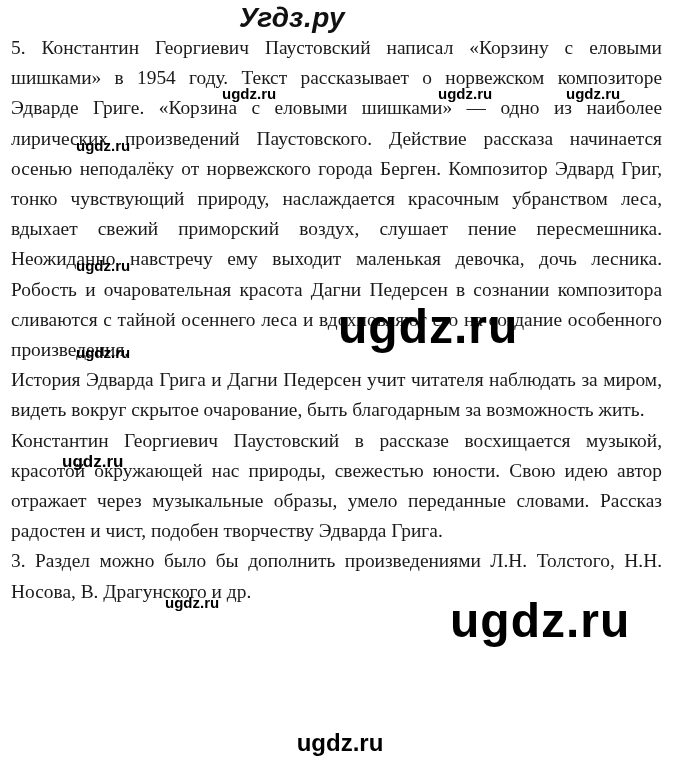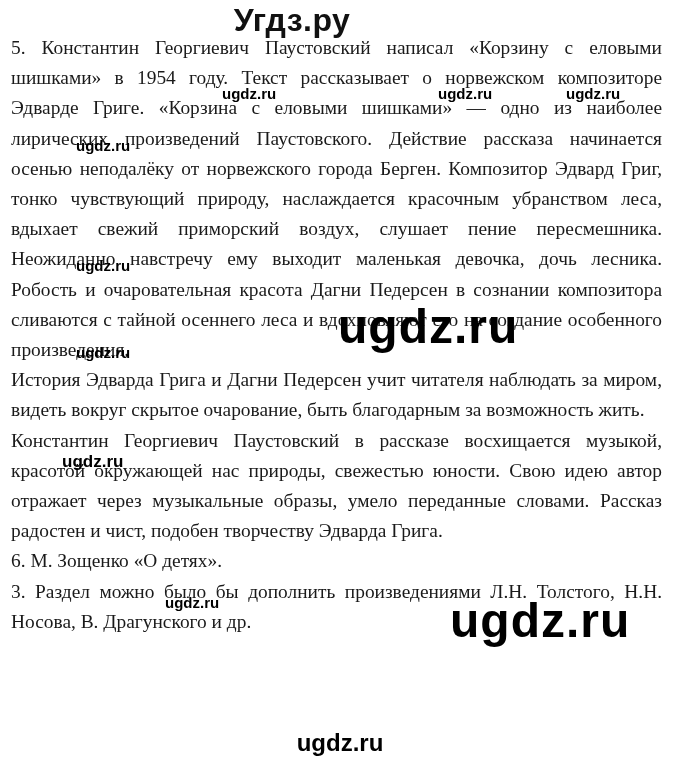--- a/index.html
+++ b/index.html
@@ -1,20 +1,20 @@
 <!DOCTYPE html>
 <html><head>
 <meta charset="utf-8">
 <style>
   html, body { margin: 0; padding: 0; background: #ffffff; }
   body { width: 680px; height: 761px; position: relative; overflow: hidden; }
   .header {
     position: absolute; left: 0; top: 2px; width: 584px; text-align: center;
-    font-family: "Liberation Sans", sans-serif; font-weight: bold; font-size: 32px;
-    color: #111; letter-spacing: 0.5px;
+    font-family: "Liberation Sans", sans-serif; font-weight: bold; font-size: 28px;
+    color: #111; letter-spacing: 0.5px; font-style: italic;
   }
   .doc {
     position: absolute; left: 11px; top: 33px; width: 651px;
     font-family: "Liberation Serif", serif; font-size: 19.4px; line-height: 30.2px;
     color: #1a1a1a;
   }
   .para { margin: 0; text-align: justify; text-align-last: left; }
   .wm-small {
     position: absolute; font-family: "Liberation Sans", sans-serif; font-weight: bold;
     font-size: 15px; color: #000; line-height: 1;
@@ -30,21 +30,20 @@
 </style>
 </head>
 <body>
 
 <div class="header">Угдз.ру</div>
 
 <div class="doc">
   <p class="para">5. Константин Георгиевич Паустовский написал «Корзину с еловыми шишками» в 1954 году. Текст рассказывает о норвежском композиторе Эдварде Григе. «Корзина с еловыми шишками» — одно из наиболее лирических произведений Паустовского. Действие рассказа начинается осенью неподалёку от норвежского города Берген. Композитор Эдвард Григ, тонко чувствующий природу, наслаждается красочным убранством леса, вдыхает свежий приморский воздух, слушает пение пересмешника. Неожиданно навстречу ему выходит маленькая девочка, дочь лесника. Робость и очаровательная красота Дагни Педерсен в сознании композитора сливаются с тайной осеннего леса и вдохновляют его на создание особенного произведения.</p>
   <p class="para">История Эдварда Грига и Дагни Педерсен учит читателя наблюдать за миром, видеть вокруг скрытое очарование, быть благодарным за возможность жить.</p>
   <p class="para">Константин Георгиевич Паустовский в рассказе восхищается музыкой, красотой окружающей нас природы, свежестью юности. Свою идею автор отражает через музыкальные образы, умело переданные словами. Рассказ радостен и чист, подобен творчеству Эдварда Грига.</p>
-  <p class="para">6. М. Зощенко «О детях».</p>
   <p class="para">3. Раздел можно было бы дополнить произведениями Л.Н. Толстого, Н.Н. Носова, В. Драгунского и др.</p>
 </div>
 
 <div class="wm-small" style="left:222px; top:86px;">ugdz.ru</div>
 <div class="wm-small" style="left:438px; top:86px;">ugdz.ru</div>
 <div class="wm-small" style="left:566px; top:86px;">ugdz.ru</div>
 <div class="wm-small" style="left:76px; top:138px;">ugdz.ru</div>
 <div class="wm-small" style="left:76px; top:258px;">ugdz.ru</div>
 <div class="wm-small" style="left:76px; top:345px;">ugdz.ru</div>
 <div class="wm-small" style="left:62px; top:453px; font-size:17px;">ugdz.ru</div>

